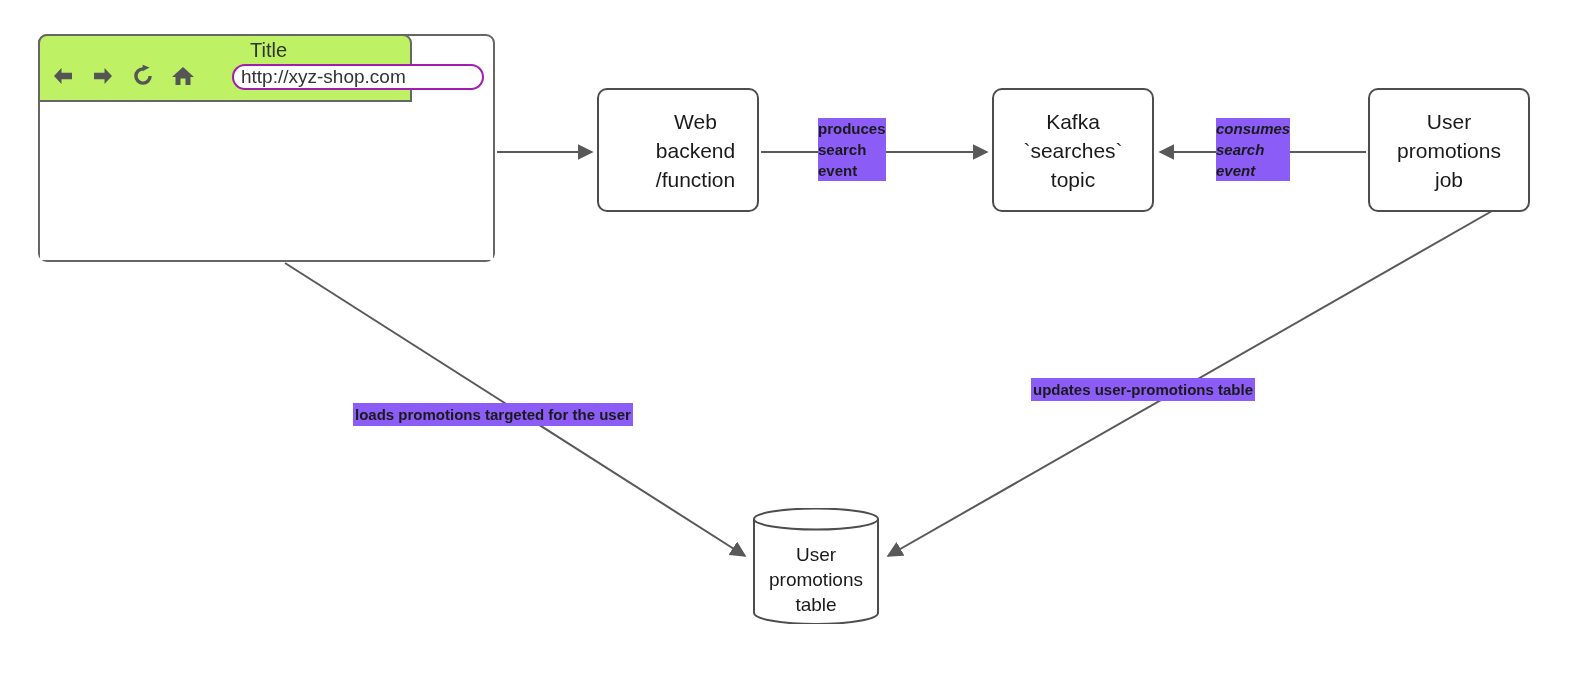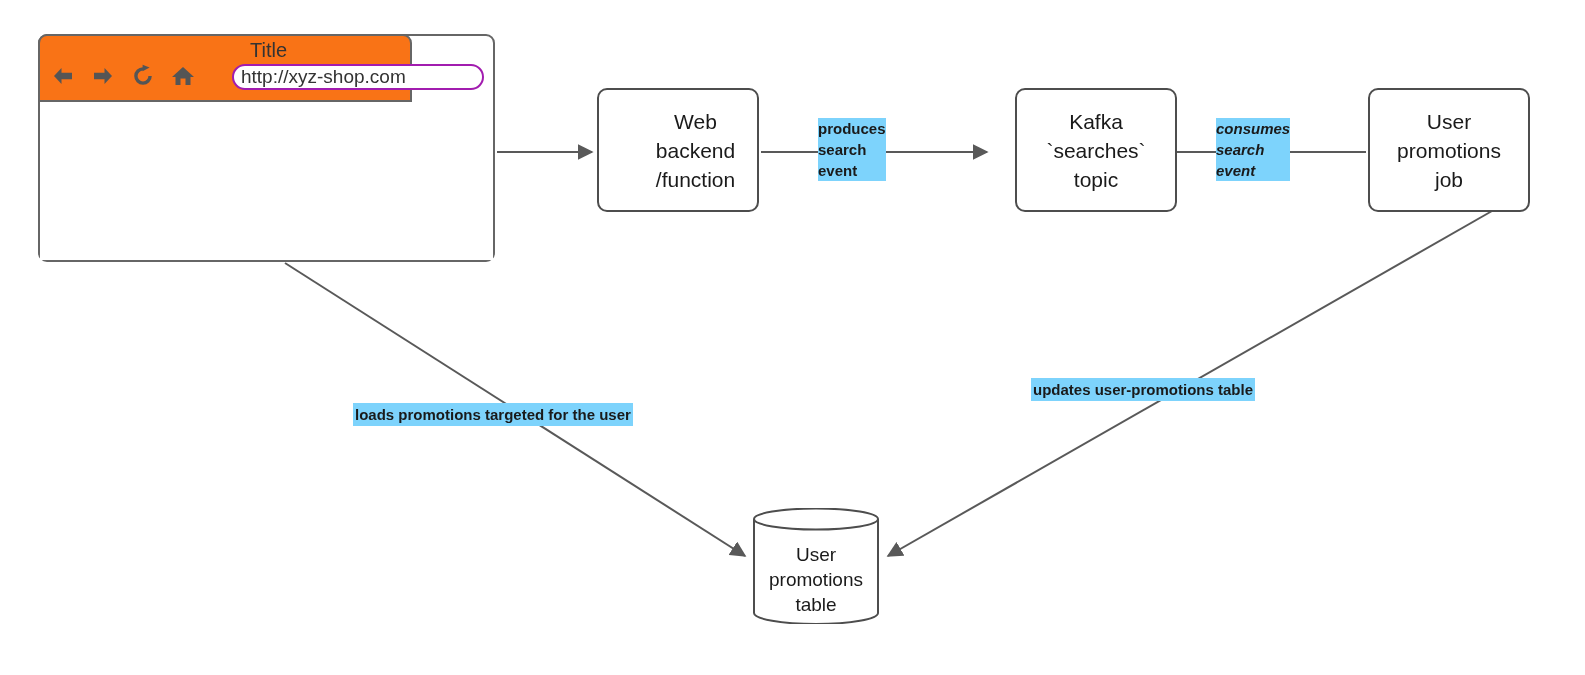--- a/index.html
+++ b/index.html
@@ -40,21 +40,21 @@
     border-radius: 9px;
     background: #ffffff;
   }
   .browser-chrome {
     position: absolute;
     left: -2px;
     top: -2px;
     width: 374px;
     height: 68px;
     box-sizing: border-box;
-    background: #f97316;
+    background: #bef264;
     border: 2px solid #666666;
     border-radius: 9px 9px 0 0;
   }
   .browser-title {
     position: absolute;
     left: 0;
     top: 2px;
     width: 457px;
     text-align: center;
     font-size: 20px;
@@ -118,21 +118,21 @@
     display: flex;
     align-items: center;
     justify-content: center;
     text-align: center;
     font-size: 21px;
     line-height: 29px;
     color: #1a1a1a;
     white-space: pre-line;
   }
   #node-web-backend { left: 597px; top: 88px; width: 162px; height: 124px; padding-left: 35px; }
-  #node-kafka-topic { left: 992px; top: 88px; width: 162px; height: 124px; margin-left: 23px; }
+  #node-kafka-topic { left: 992px; top: 88px; width: 162px; height: 124px; }
   #node-promotions-job { left: 1368px; top: 88px; width: 162px; height: 124px; }
 
   
   .cylinder {
     position: absolute;
     left: 752px;
     top: 508px;
     width: 128px;
     height: 116px;
   }
@@ -149,21 +149,21 @@
     white-space: pre-line;
   }
 
   
   .edge-label {
     position: absolute;
     font-size: 15px;
     font-weight: bold;
     color: #1a1a1a;
     line-height: 21px;
-    background: #7dd3fc;
+    background: #8b5cf6;
     white-space: pre-line;
   }
   #label-produces { left: 818px; top: 118px; }
   #label-consumes { left: 1216px; top: 118px; font-style: italic; }
   #label-loads {
     left: 353px; top: 403px;
     white-space: nowrap;
     padding: 1px 2px;
   }
   #label-updates {

